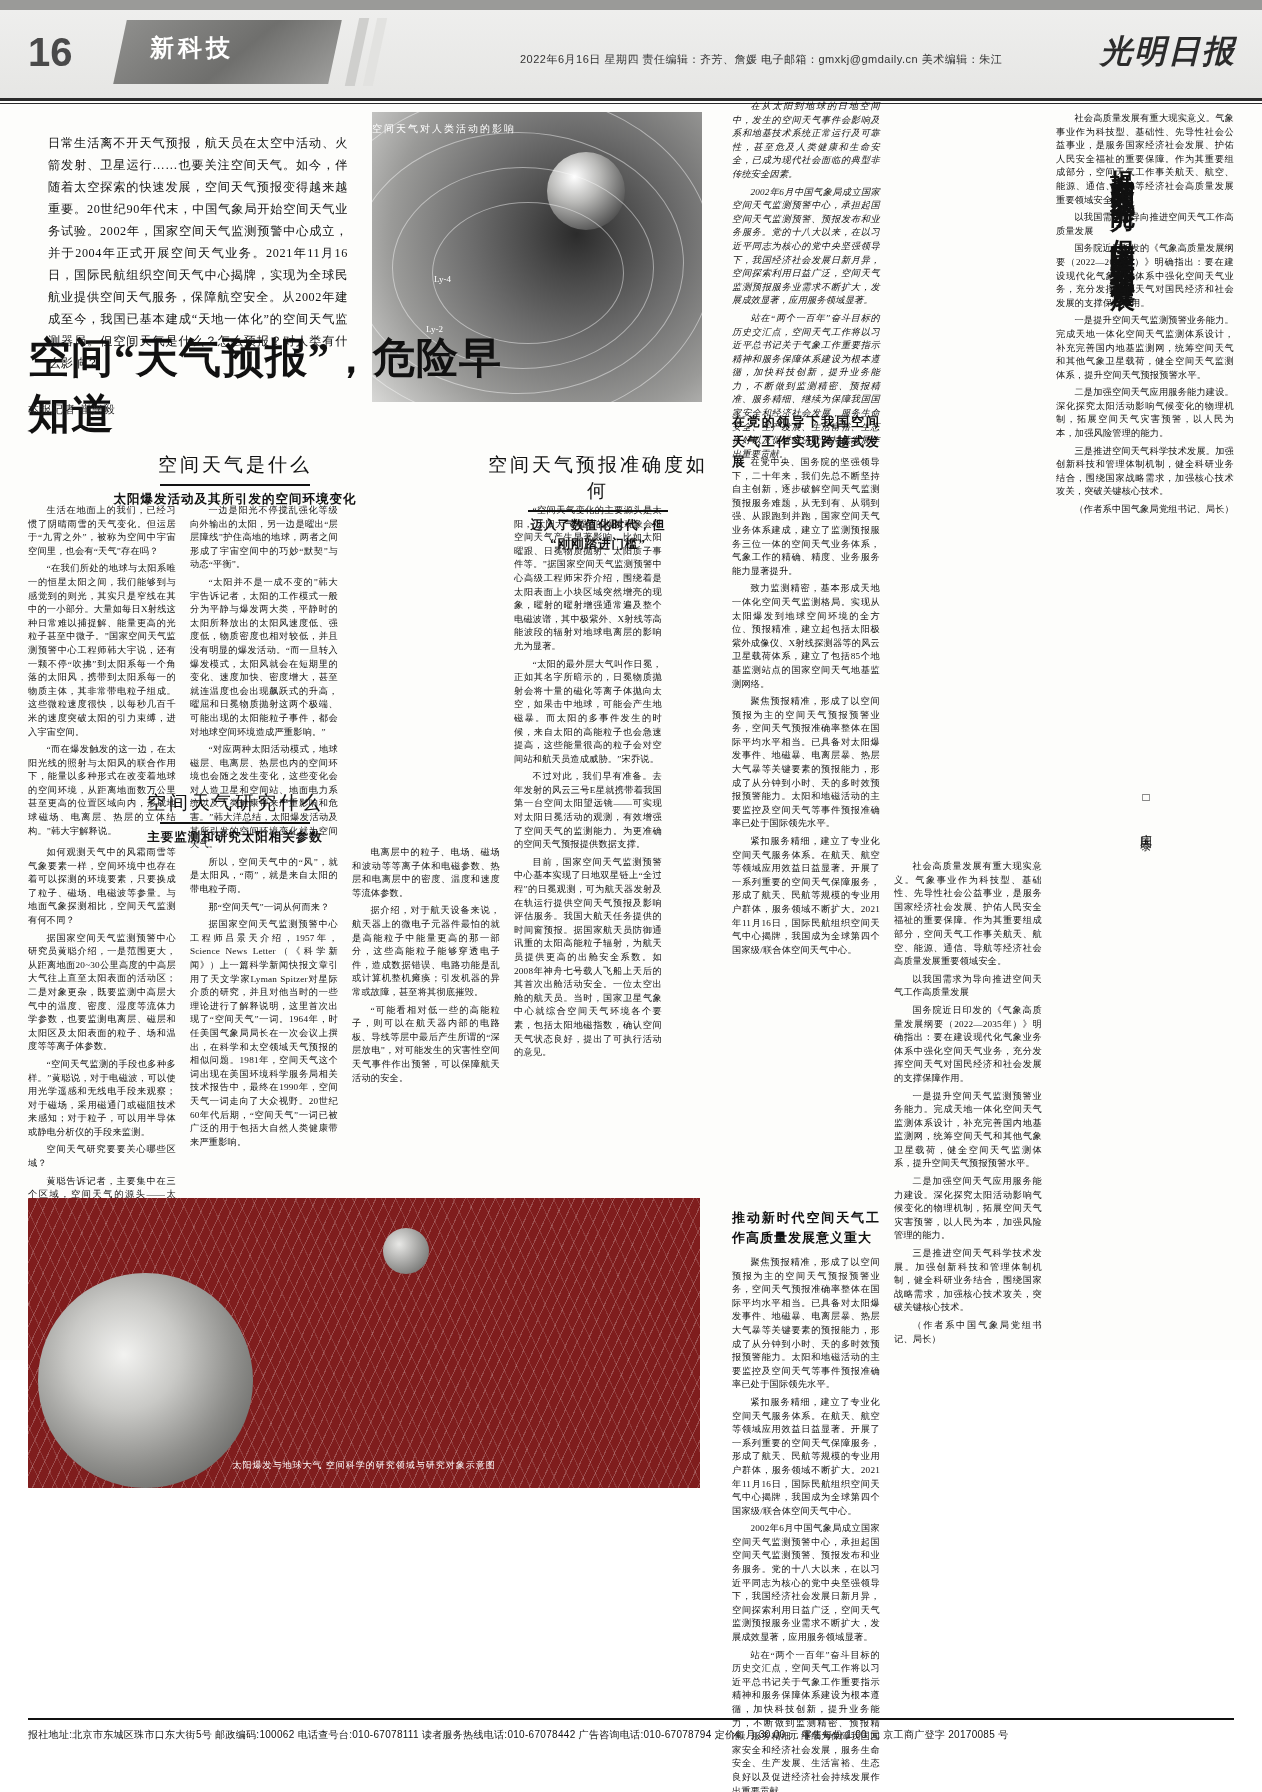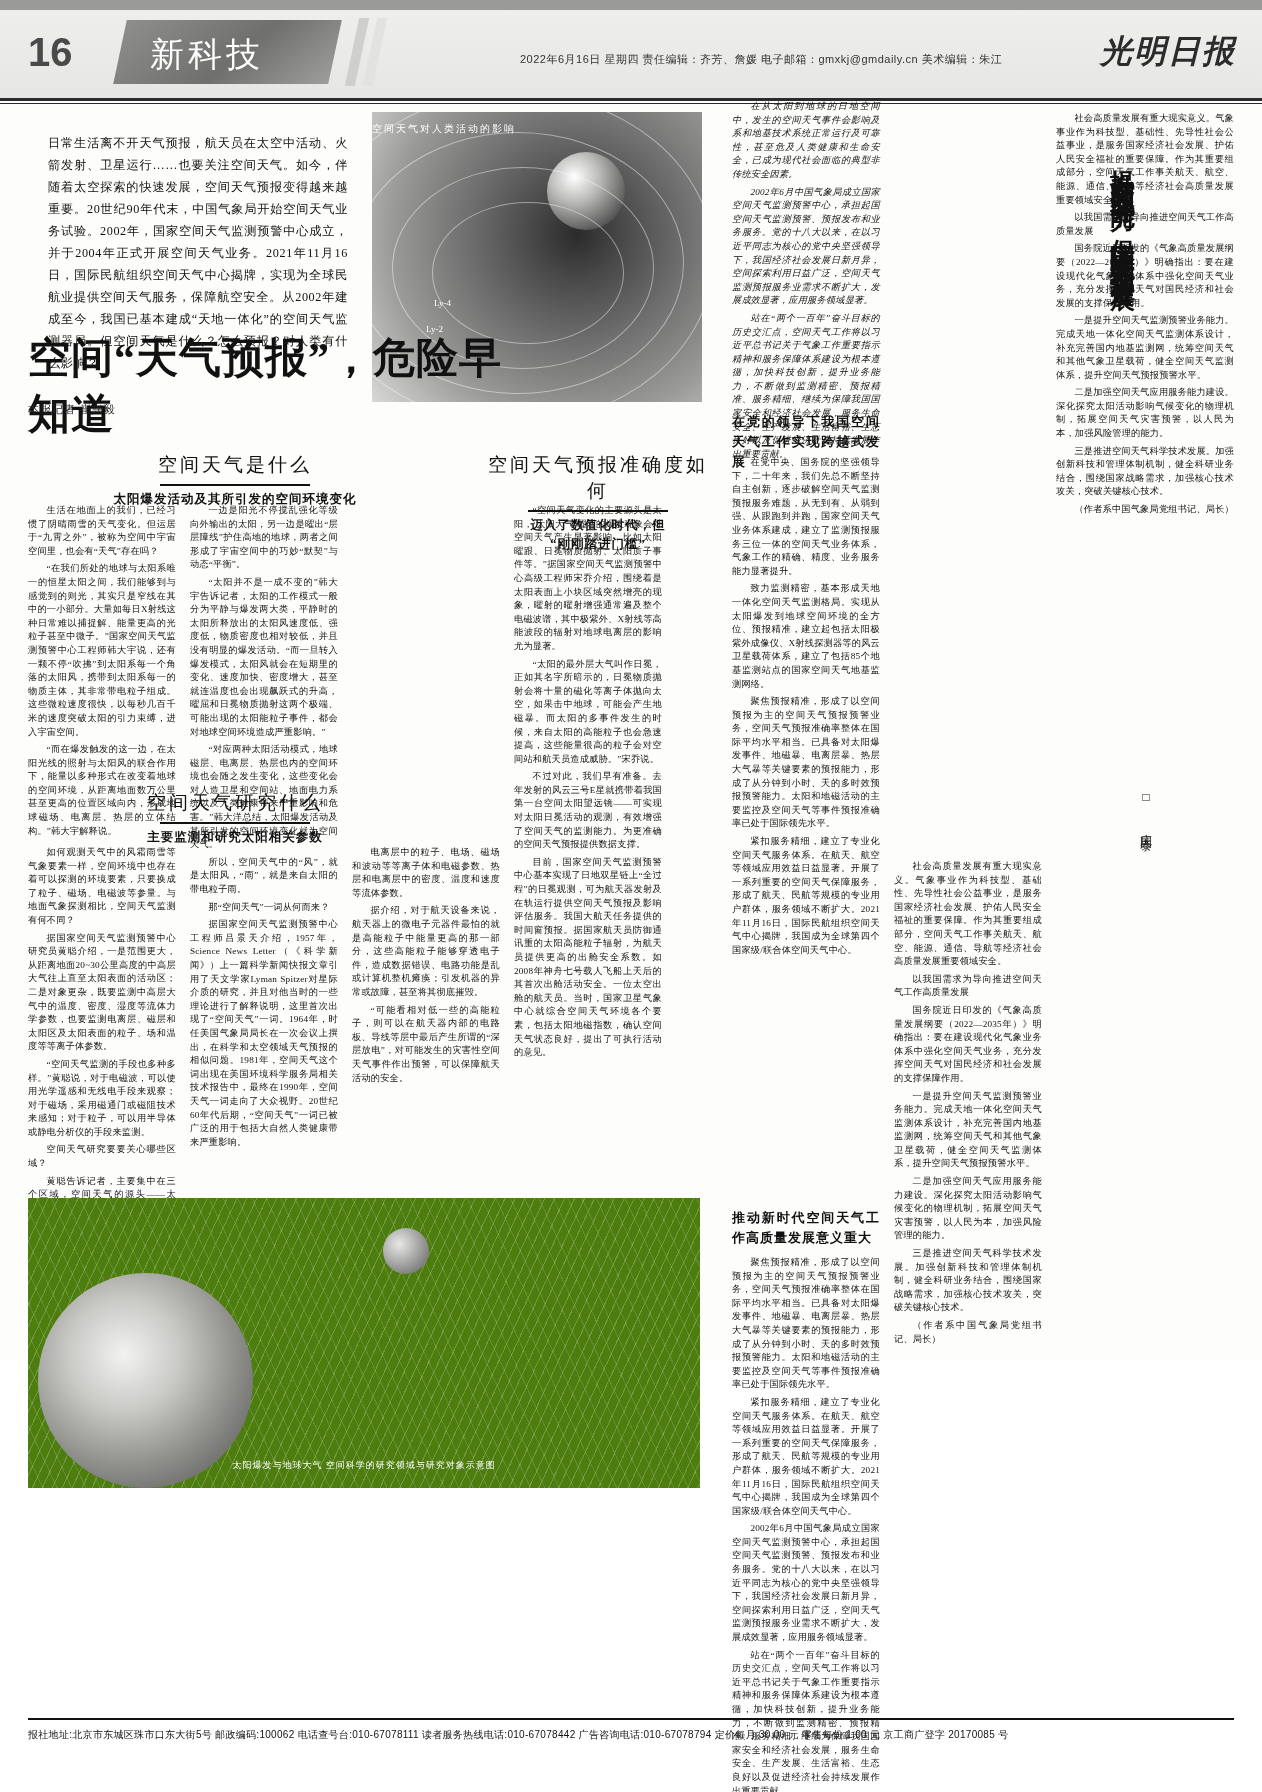--- a/index.html
+++ b/index.html
@@ -4,21 +4,21 @@
 <style>
   html,body{margin:0;padding:0;background:#ffffff;}
   body{width:1262px;height:1792px;font-family:"Liberation Serif",serif;color:#111;position:relative;overflow:hidden;}
   .page{position:absolute;left:0;top:0;width:1262px;height:1360px;background:#fdfdfb;}
 
   
   .masthead{position:absolute;left:0;top:0;width:1262px;height:98px;background:linear-gradient(180deg,#efefee 0%,#e6e6e4 100%);}
   .masthead .band{position:absolute;left:0;top:0;width:1262px;height:10px;background:#9a9a98;}
   .pagenum{position:absolute;left:28px;top:30px;font-size:40px;font-weight:bold;color:#4a4a4a;font-family:"Liberation Sans",sans-serif;}
   .sectblock{position:absolute;left:120px;top:20px;width:215px;height:64px;background:linear-gradient(135deg,#8e8e8c 0%,#6f6f6d 55%,#9d9d9b 100%);transform:skewX(-12deg);}
-  .sectname{position:absolute;left:150px;top:32px;font-size:34px;font-weight:normal;color:#ffffff;letter-spacing:4px;font-family:"Liberation Serif",serif;}
+  .sectname{position:absolute;left:150px;top:32px;font-size:24px;font-weight:bold;color:#ffffff;letter-spacing:4px;font-family:"Liberation Serif",serif;}
   .slant{position:absolute;top:18px;width:10px;height:68px;background:#cfcfcd;transform:skewX(-12deg);}
   .issue{position:absolute;left:520px;top:52px;font-size:11px;color:#333;letter-spacing:.5px;font-family:"Liberation Sans",sans-serif;white-space:nowrap;}
   .paperlogo{position:absolute;right:26px;top:30px;font-size:32px;font-weight:bold;color:#2b2b2b;letter-spacing:2px;font-style:italic;font-family:"Liberation Serif",serif;}
   .rulea{position:absolute;left:0;top:98px;width:1262px;height:3px;background:#2b2b2b;}
   .ruleb{position:absolute;left:0;top:103px;width:1262px;height:1px;background:#2b2b2b;}
 
   
   .artwrap{position:absolute;left:372px;top:112px;width:330px;height:290px;background:radial-gradient(circle at 62% 42%,#2b2b2b 0%,#4a4a4a 18%,#6d6d6d 40%,#9a9a98 70%,#d8d8d6 100%);overflow:hidden;}
   .artwrap .globe{position:absolute;left:175px;top:40px;width:78px;height:78px;border-radius:50%;background:radial-gradient(circle at 35% 32%,#ffffff 0%,#b9b9b7 35%,#4d4d4d 80%);}
   .artwrap .fl{position:absolute;border:1px solid rgba(255,255,255,.45);border-radius:50%;}
@@ -38,21 +38,21 @@
   .shbox .t2{font-size:12.5px;letter-spacing:1px;color:#111;text-align:center;font-weight:bold;margin-top:5px;}
   .shbox .bar{height:2px;background:#111;margin:6px auto 0 auto;}
 
   
   .vtitle{position:absolute;writing-mode:vertical-rl;text-orientation:upright;font-size:25px;font-weight:bold;letter-spacing:4px;line-height:44px;color:#111;}
   .vauthor{position:absolute;writing-mode:vertical-rl;text-orientation:upright;font-size:12px;letter-spacing:3px;color:#111;}
 
   .secthead{position:absolute;font-size:13px;font-weight:bold;line-height:20px;letter-spacing:1px;color:#111;text-align:justify;}
 
   
-  .photo{position:absolute;left:28px;top:1198px;width:672px;height:290px;background:#4d7c0f;overflow:hidden;}
+  .photo{position:absolute;left:28px;top:1198px;width:672px;height:290px;background:#7f1d1d;overflow:hidden;}
   .photo .sun{position:absolute;left:10px;top:75px;width:215px;height:215px;border-radius:50%;background:radial-gradient(circle at 40% 38%,#f2f2f0 0%,#c9c9c6 30%,#8f8f8c 60%,#4a4a48 100%);}
   .photo .grid{position:absolute;left:0;top:0;width:672px;height:290px;
      background-image:repeating-linear-gradient(115deg,rgba(255,255,255,.22) 0 1px,transparent 1px 9px),
                       repeating-linear-gradient(65deg,rgba(255,255,255,.13) 0 1px,transparent 1px 13px);}
   .photo .earth{position:absolute;left:355px;top:30px;width:46px;height:46px;border-radius:50%;background:radial-gradient(circle at 35% 35%,#e8e8e6,#5b5b59);}
   .photo .cap{position:absolute;left:0;bottom:16px;width:672px;text-align:center;color:#fff;font-size:9px;line-height:14px;letter-spacing:1px;}
 
   
   .footrule{position:absolute;left:28px;top:1718px;width:1206px;height:2px;background:#111;}
   .footer{position:absolute;left:28px;top:1728px;width:1206px;font-size:10px;color:#111;font-family:"Liberation Sans",sans-serif;letter-spacing:.3px;display:flex;justify-content:space-between;}
@@ -75,21 +75,21 @@
   <div class="rulea"></div>
   <div class="ruleb"></div>
 
   <div class="artwrap">
     <div class="artcap">空间天气对人类活动的影响</div>
     <div class="globe"></div>
     <div class="fl" style="left:-60px;top:-20px;width:400px;height:330px;"></div>
     <div class="fl" style="left:-20px;top:20px;width:330px;height:260px;"></div>
     <div class="fl" style="left:20px;top:55px;width:260px;height:200px;"></div>
     <div class="fl" style="left:60px;top:90px;width:190px;height:140px;"></div>
-    <div class="arttag" style="left:62px;top:162px;margin-top:24px;">Ly-4</div>
+    <div class="arttag" style="left:62px;top:162px;">Ly-4</div>
     <div class="arttag" style="left:54px;top:212px;">Ly-2</div>
   </div>
 
   <div class="lead">日常生活离不开天气预报，航天员在太空中活动、火箭发射、卫星运行……也要关注空间天气。如今，伴随着太空探索的快速发展，空间天气预报变得越来越重要。20世纪90年代末，中国气象局开始空间天气业务试验。2002年，国家空间天气监测预警中心成立，并于2004年正式开展空间天气业务。2021年11月16日，国际民航组织空间天气中心揭牌，实现为全球民航业提供空间天气服务，保障航空安全。从2002年建成至今，我国已基本建成“天地一体化”的空间天气监测器局。但空间天气是什么？怎么预报？对人类有什么影响？</div>
 
   <div class="headline">空间“天气预报”，危险早知道</div>
   <div class="byline">本报记者 崔兴毅</div>
 
   <div class="shbox" style="left:100px;top:452px;width:270px;">
     <div class="t1">空间天气是什么</div>

